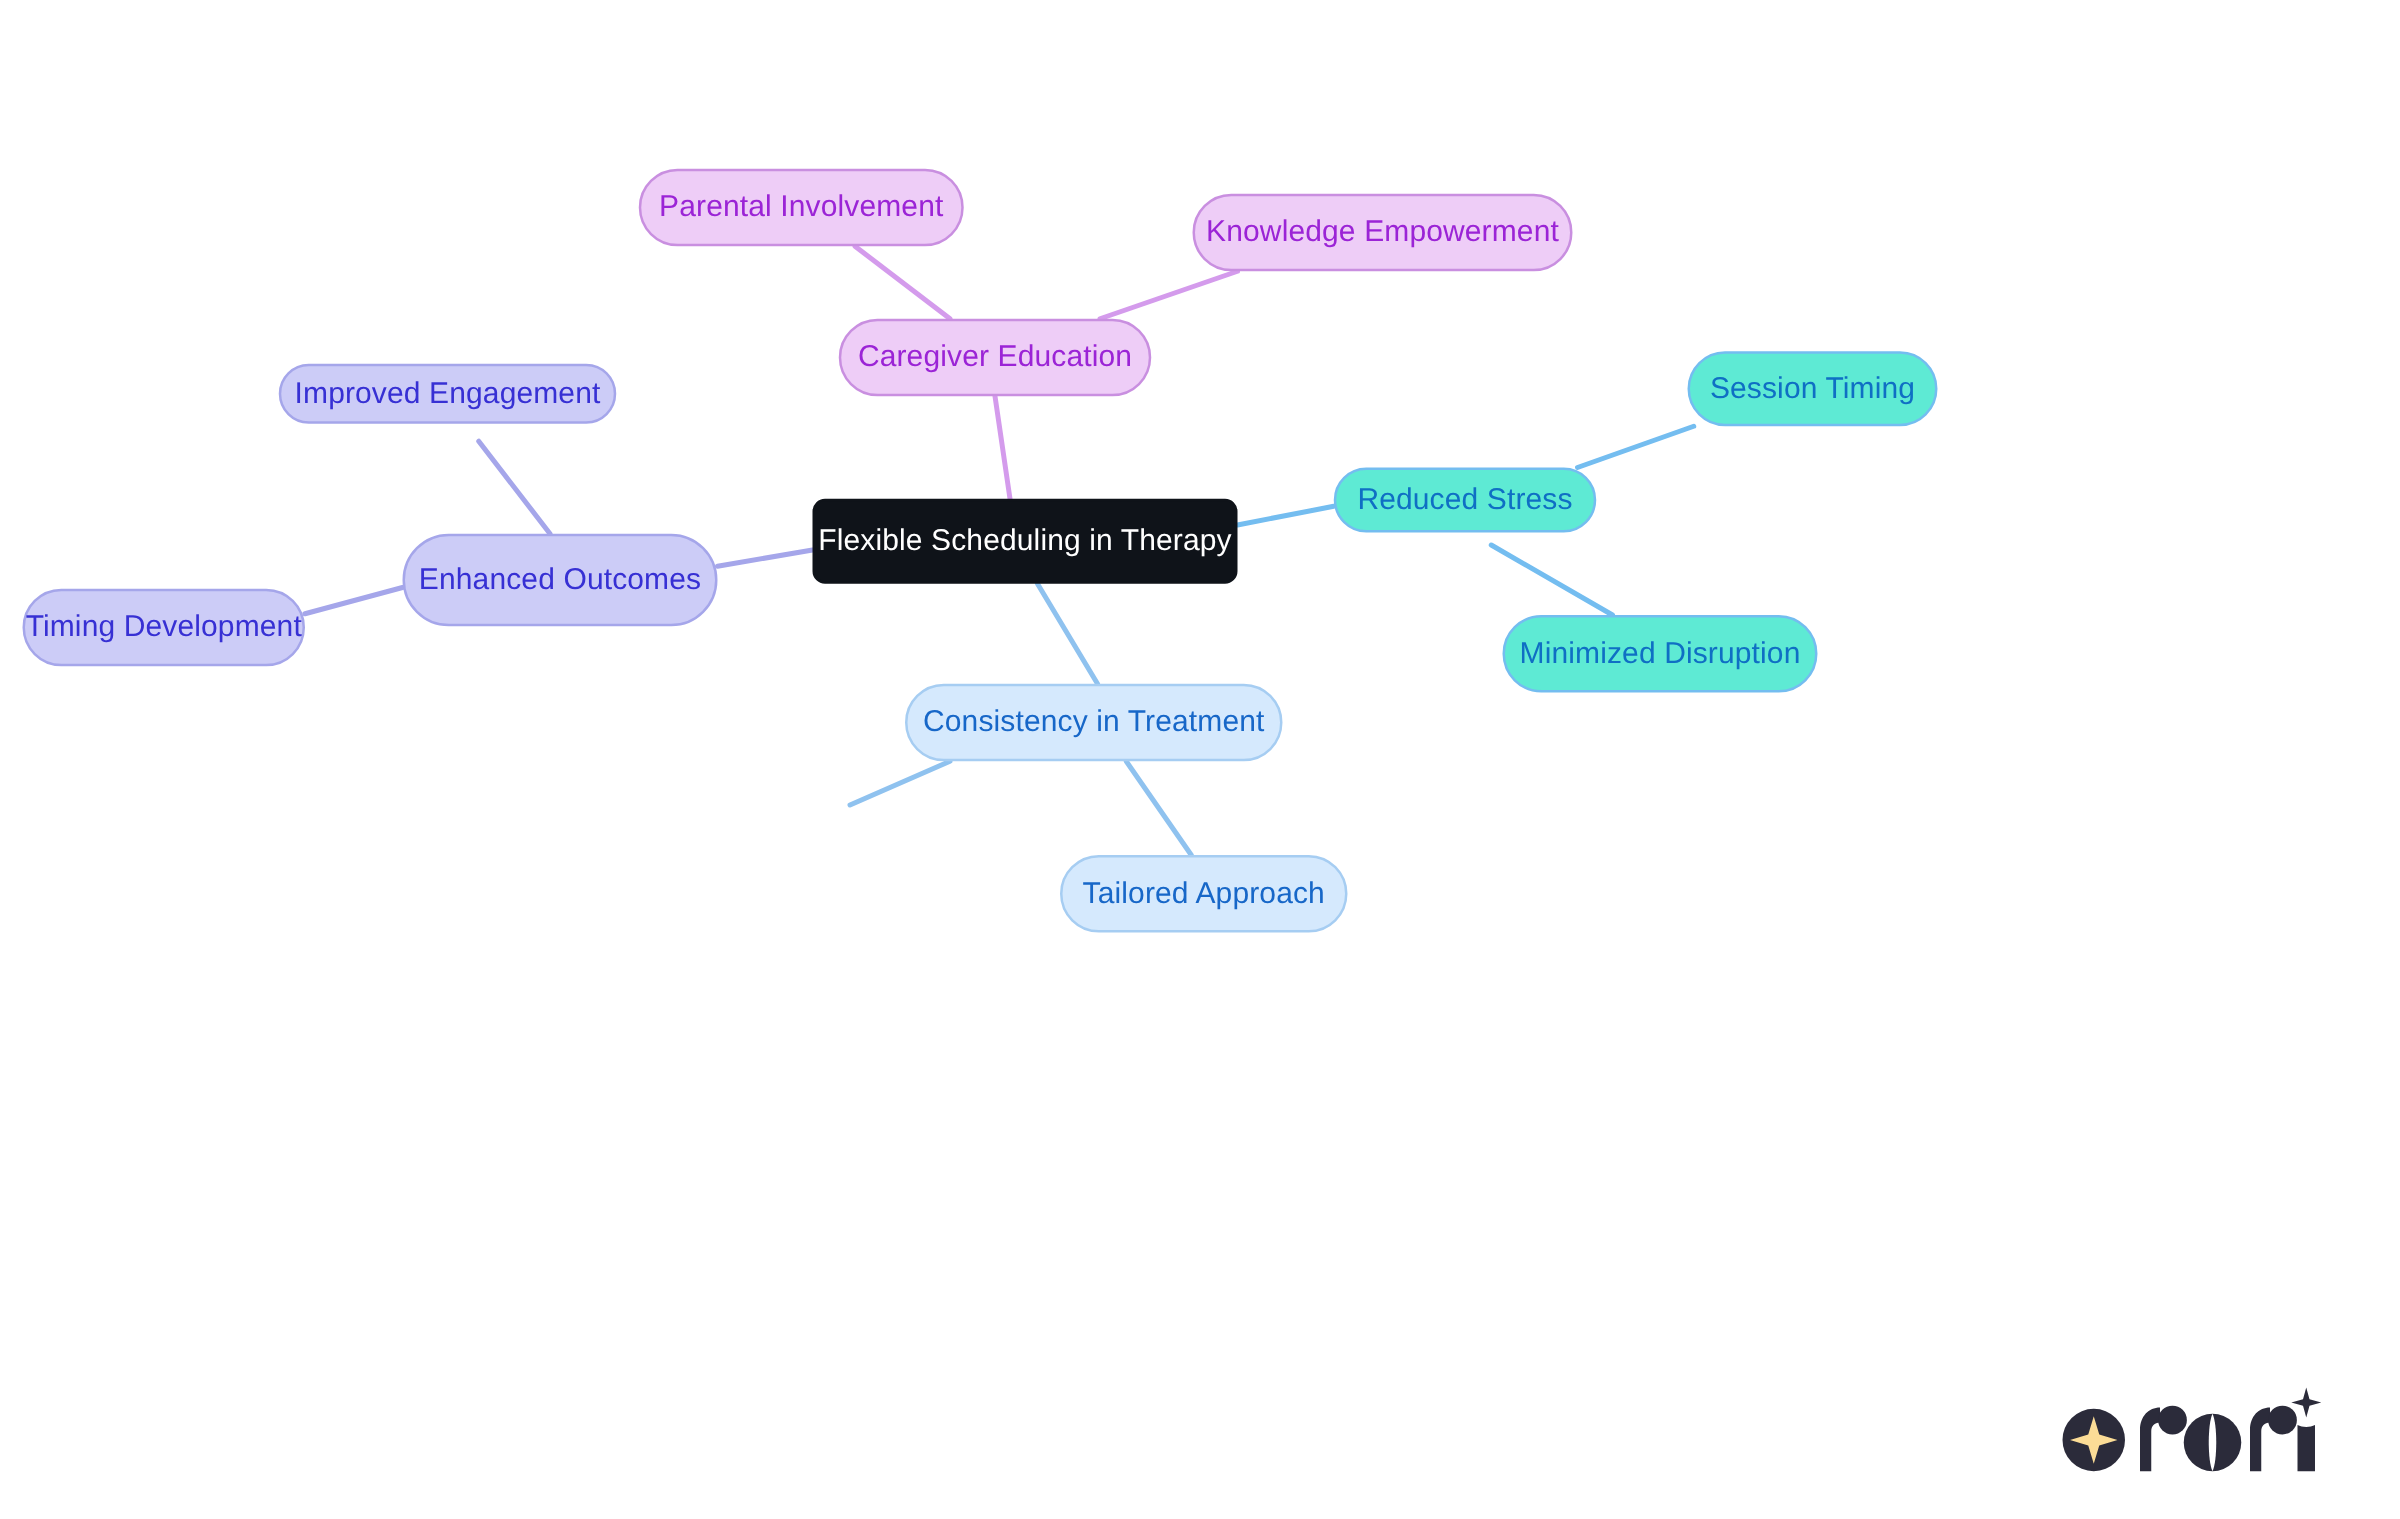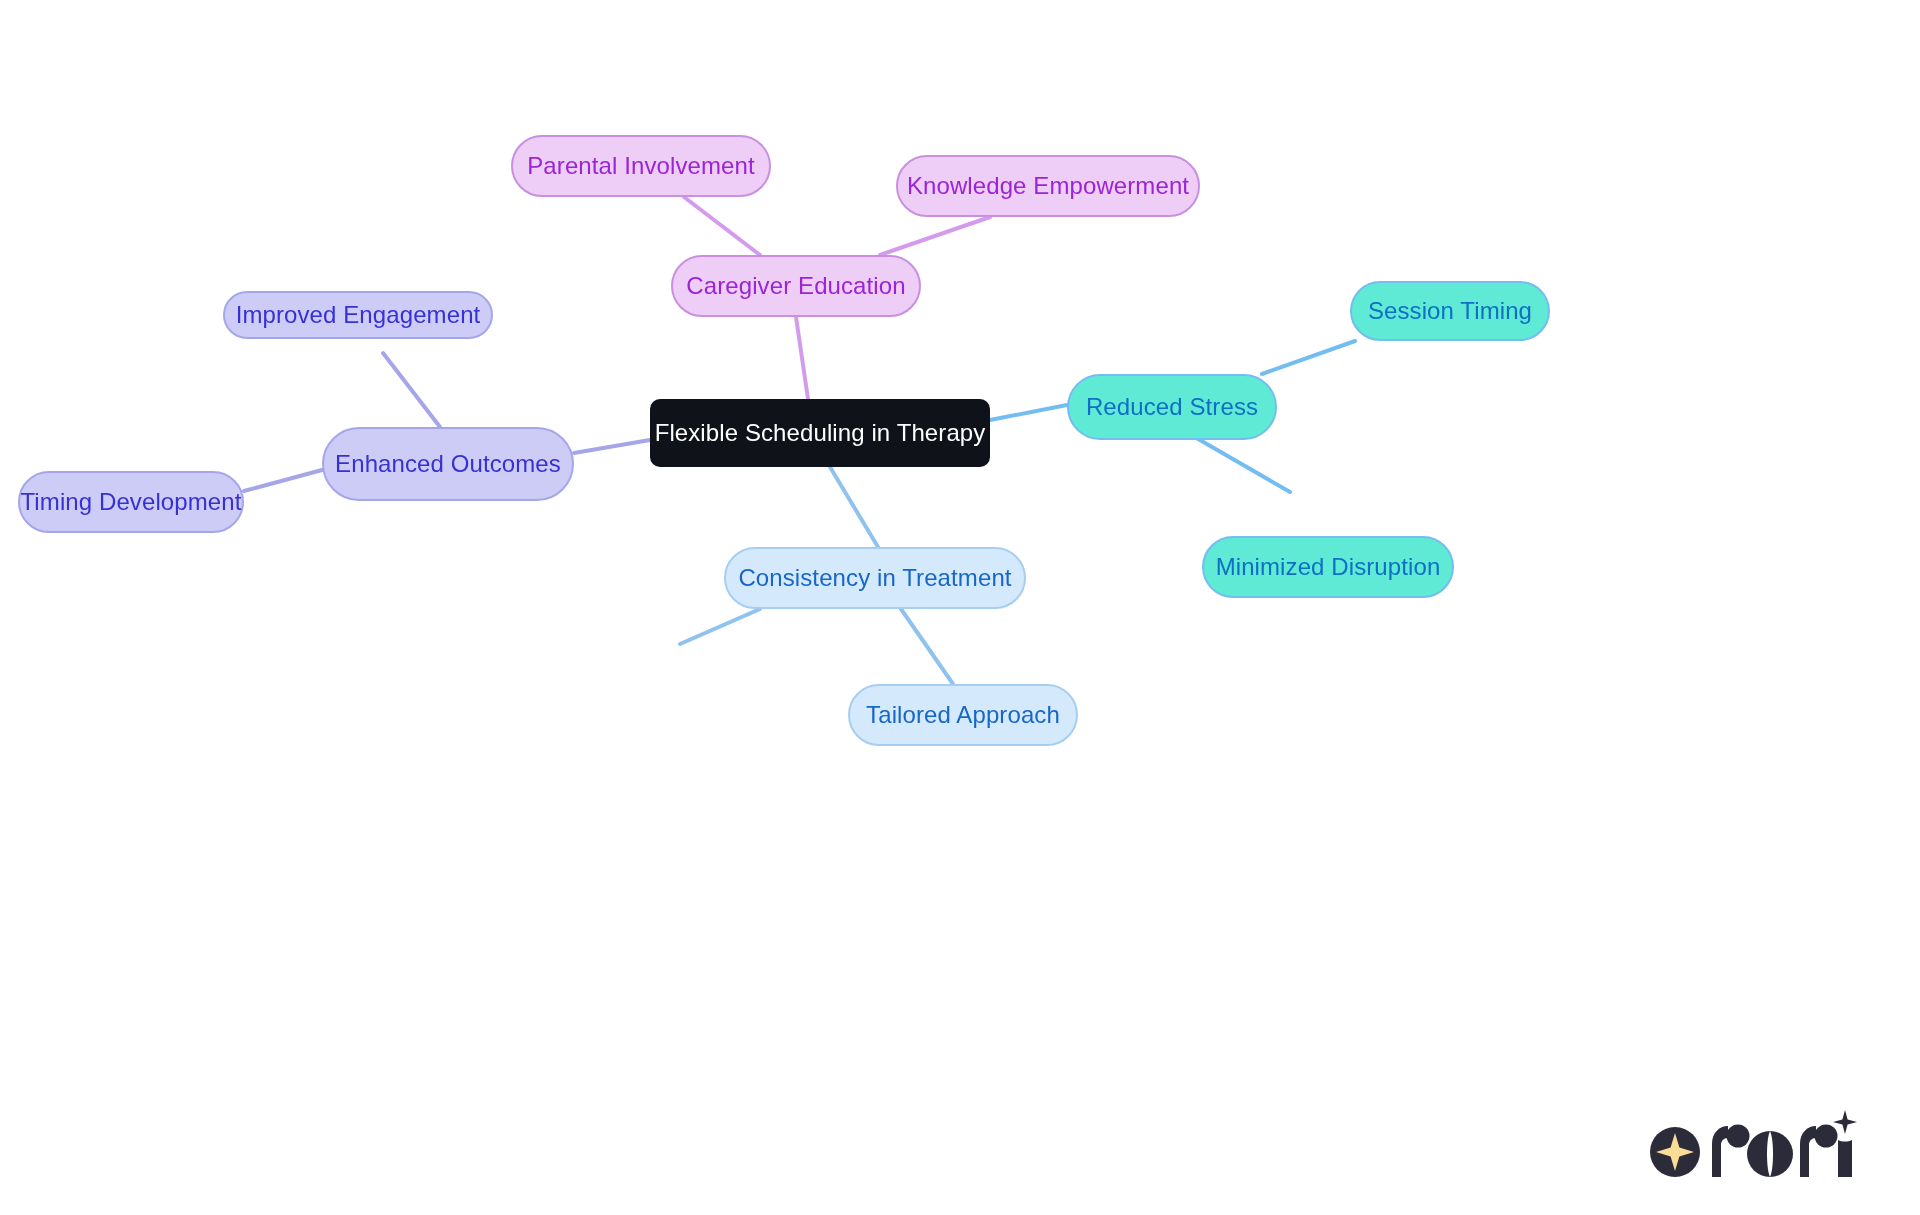--- a/index.html
+++ b/index.html
@@ -113,41 +113,41 @@
   <div class="node root" style="left:650px; top:399px; width:340px; height:68px;">
     <span>Flexible Scheduling in Therapy</span>
   </div>
 
   <div class="node purple" style="left:671px; top:255px; width:250px; height:62px;">
     <span>Caregiver Education</span>
   </div>
   <div class="node purple" style="left:511px; top:135px; width:260px; height:62px;">
     <span>Parental Involvement</span>
   </div>
-  <div class="node purple" style="left:896px; top:155px; width:304px; height:62px;">
+  <div class="node purple" style="left:954px; top:155px; width:304px; height:62px;">
     <span>Knowledge Empowerment</span>
   </div>
 
   <div class="node indigo" style="left:322px; top:427px; width:252px; height:74px;">
     <span>Enhanced Outcomes</span>
   </div>
   <div class="node indigo" style="left:223px; top:291px; width:270px; height:48px;">
     <span>Improved Engagement</span>
   </div>
   <div class="node indigo" style="left:18px; top:471px; width:226px; height:62px;">
     <span>Timing Development</span>
   </div>
 
-  <div class="node blue" style="left:1067px; top:374px; width:210px; height:66px;">
+  <div class="node blue" style="left:1067px; top:374px; width:210px; height:52px;">
     <span>Reduced Stress</span>
   </div>
   <div class="node blue" style="left:1350px; top:281px; width:200px; height:60px;">
     <span>Session Timing</span>
   </div>
-  <div class="node blue" style="left:1202px; top:492px; width:252px; height:62px;margin-top:44px;">
+  <div class="node blue" style="left:1202px; top:492px; width:252px; height:62px;">
     <span>Minimized Disruption</span>
   </div>
 
   <div class="node blue-light" style="left:724px; top:547px; width:302px; height:62px;">
     <span>Consistency in Treatment</span>
   </div>
   <div class="node blue-light" style="left:848px; top:684px; width:230px; height:62px;">
     <span>Tailored Approach</span>
   </div>
 

